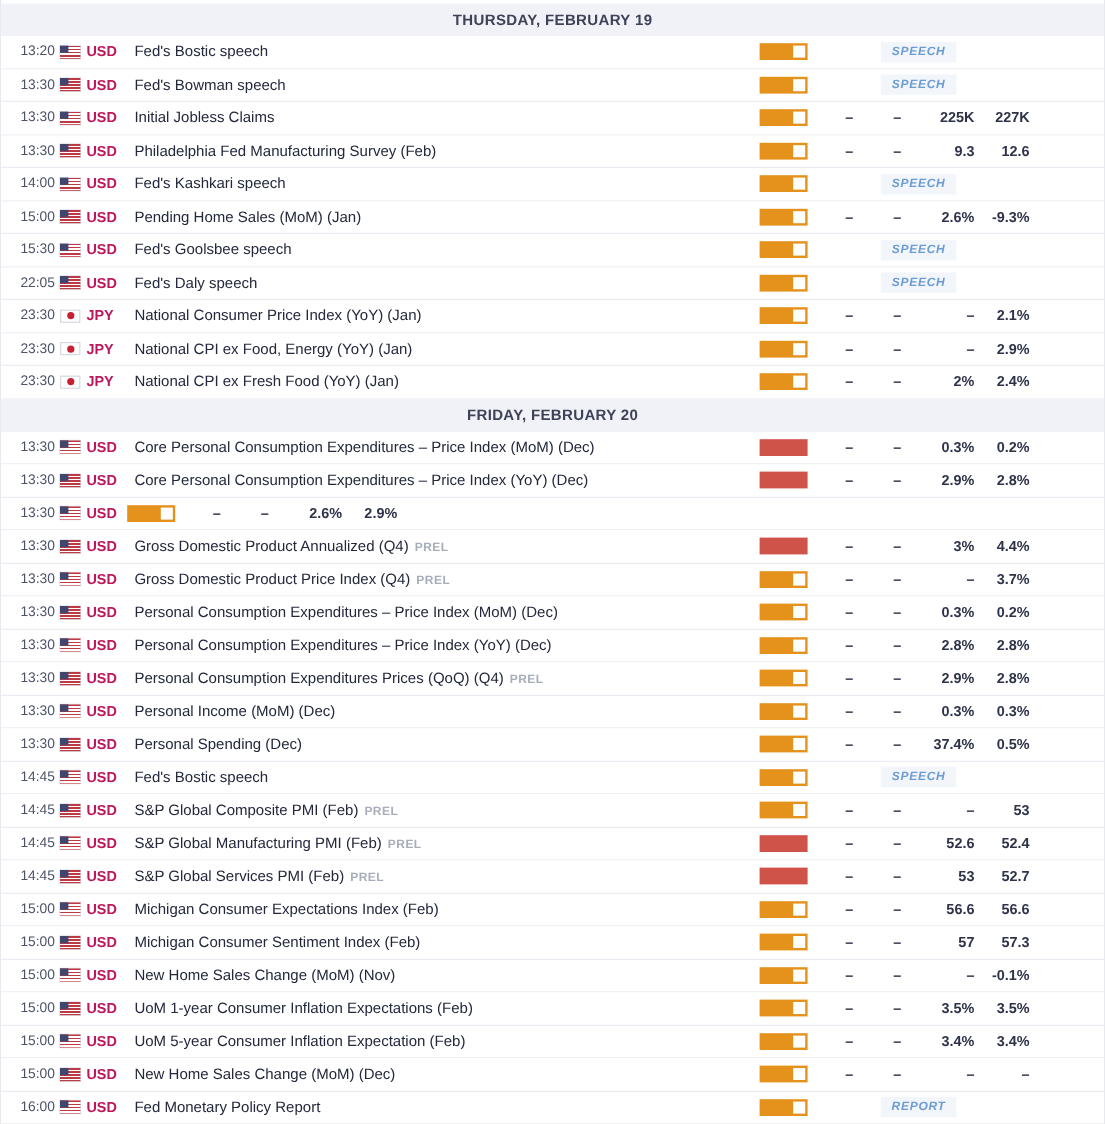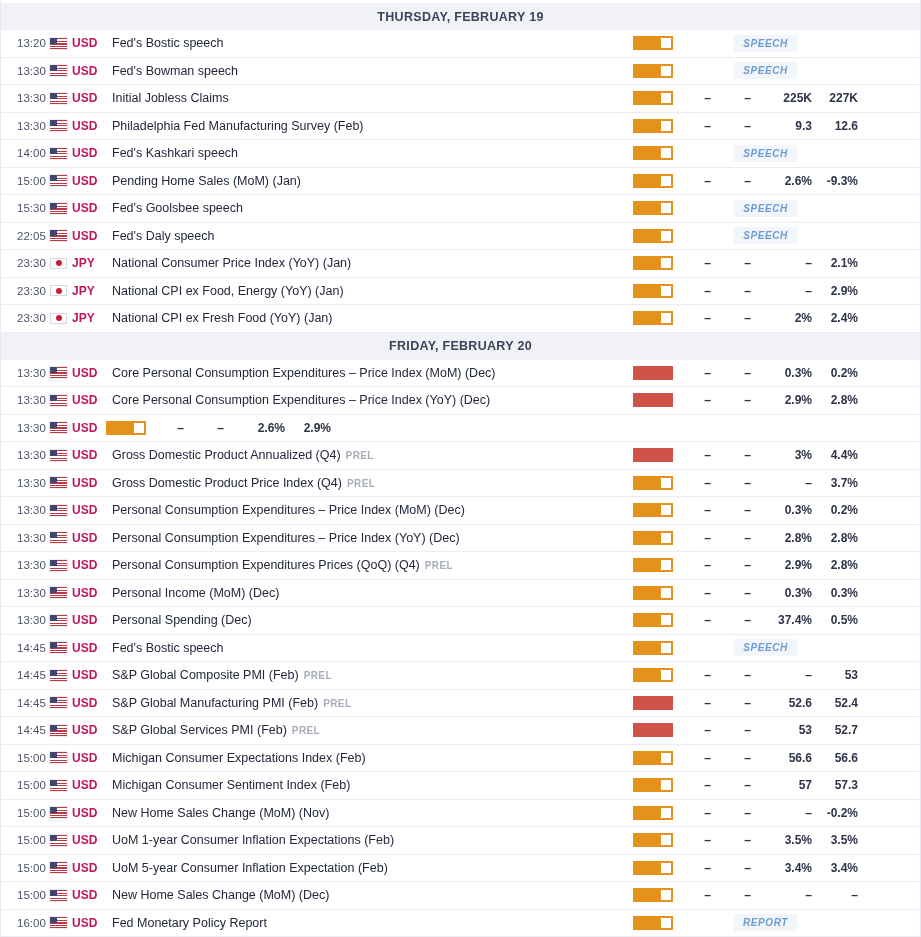--- a/index.html
+++ b/index.html
@@ -423,21 +423,21 @@
       <span class="time">15:00</span>
       <span class="flag us"></span>
       <span class="code">USD</span>
       <span class="event"><span>New Home Sales Change (MoM) (Nov)</span></span>
       <span class="vol-cell">
         <span class="vol medium"></span>
       </span>
       <span class="val c1">–</span>
       <span class="val c2">–</span>
       <span class="val c3">–</span>
-      <span class="val c4">-0.2%</span>
+      <span class="val c4">-0.1%</span>
       <span class="pad-right"></span>
     </div>
     <div class="row">
       <span class="time">15:00</span>
       <span class="flag us"></span>
       <span class="code">USD</span>
       <span class="event"><span>UoM 1-year Consumer Inflation Expectations (Feb)</span></span>
       <span class="vol-cell">
         <span class="vol medium"></span>
       </span>

